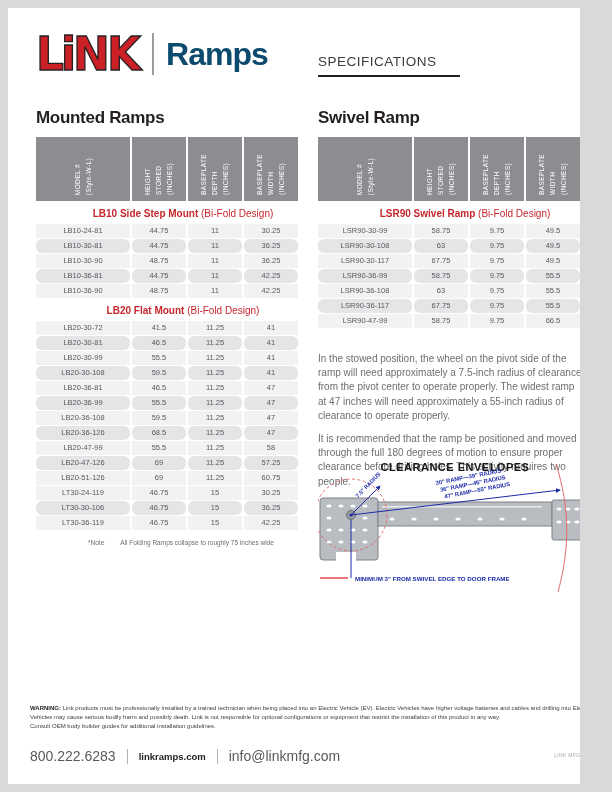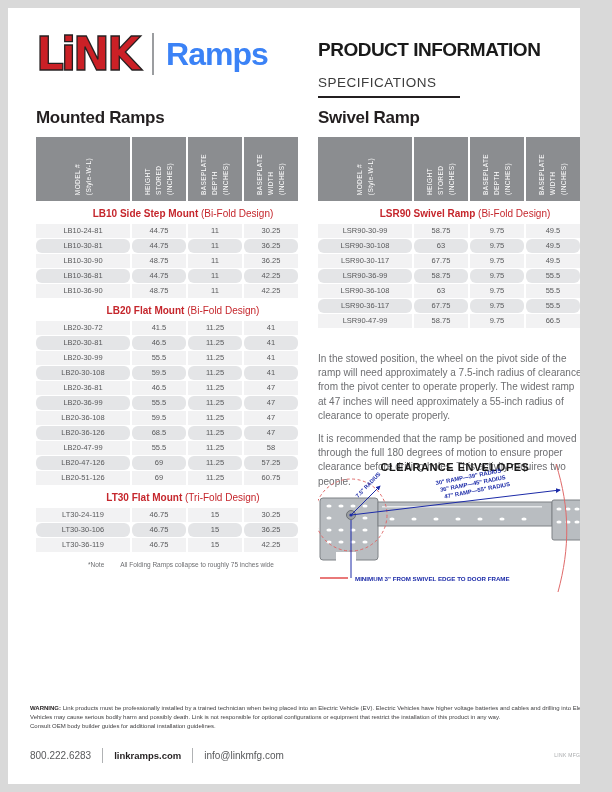--- a/index.html
+++ b/index.html
@@ -10,21 +10,21 @@
   }
   
   .logo-block{position:absolute; left:28px; top:24px; display:flex; align-items:center;}
   .logo-link{
     font-family:"DejaVu Sans", sans-serif; font-weight:bold; font-size:44px;
     color:#cb2026; letter-spacing:-3px; line-height:1;
     -webkit-text-stroke:1.3px #231f20; text-stroke:1.3px #231f20;
     transform:scaleY(1.05);
   }
   .logo-divider{width:2px; height:42px; background:#9b9da0; margin:0 12px 0 14px;}
-  .logo-ramps{font-weight:bold; font-size:32px; color:#3b82f6; letter-spacing:-1px; line-height:1;}
+  .logo-ramps{font-weight:bold; font-size:32px; color:#0c4a6e; letter-spacing:-1px; line-height:1;}
   .title-block{position:absolute; left:310px; top:32px;}
   .page-title{font-weight:bold; font-size:19px; letter-spacing:-0.5px; color:#1a1a1a; line-height:1.1;}
   .page-subtitle{font-size:13.5px; color:#3c3c3c; letter-spacing:0.5px; margin-top:14px;}
   .title-rule{width:142px; height:2px; background:#231f20; margin-top:6px;}
   
   .col{position:absolute; top:100px; width:264px;}
   .col.left{left:28px;} .col.right{left:310px;}
   .col h2{margin:0 0 9px 0; font-size:17px; font-weight:bold; color:#231f20; letter-spacing:-0.3px;}
   
   .t-head{display:flex; gap:2px; margin-bottom:2px;}
@@ -51,37 +51,36 @@
   .note{display:flex; gap:16px; margin-top:9px; padding-left:52px; font-size:6.5px; color:#6d6e71;}
   
   .info-block{position:absolute; left:310px; top:344px; width:266px;}
   .info-block p{margin:0 0 9px 0; font-size:10px; line-height:1.42; color:#6d6e71;}
   
   .diagram{position:absolute; left:310px; top:452px; width:274px; height:138px;}
   
   .warning{position:absolute; left:22px; top:696px; width:566px; font-size:6px; line-height:1.5; color:#414042;}
   .warning b{font-weight:bold; color:#231f20;}
   .contact-bar{position:absolute; left:22px; top:740px; width:566px; display:flex; align-items:center; gap:11px;}
-  .contact-phone,.contact-email{font-size:10px; color:#58595b;}
+  .contact-phone,.contact-email{font-size:14px; color:#58595b;}
   .contact-site{font-size:9.5px; font-weight:bold; color:#231f20;}
   .contact-divider{width:1px; height:15px; background:#b0b2b4;}
   .doc-code{position:absolute; right:0; top:4px; font-size:5px; color:#a7a9ab; letter-spacing:0.3px;}
 </style>
 </head>
 <body>
 
 <div class="page">
 
   <div class="logo-block">
     <span class="logo-link">LiNK</span>
     <span class="logo-divider"></span>
     <span class="logo-ramps">Ramps</span>
   </div>
   <div class="title-block">
-    <div class="page-title">PRODUCT INFORMATION</div>
     <div class="page-subtitle">SPECIFICATIONS</div>
     <div class="title-rule"></div>
   </div>
 
   <section class="col left">
     <h2>Mounted Ramps</h2>
     <div id="mounted-table">
         <div class="t-head">
           <div class="t-hcell t-model">
             <span class="vtext">MODEL #
@@ -194,21 +193,20 @@
           <div class="t-cell">69</div>
           <div class="t-cell">11.25</div>
           <div class="t-cell">57.25</div>
         </div>
         <div class="t-row even">
           <div class="t-cell t-model">LB20-51-126</div>
           <div class="t-cell">69</div>
           <div class="t-cell">11.25</div>
           <div class="t-cell">60.75</div>
         </div>
-        <div class="t-section-title"><span class="sec-bold">LT30 Flat Mount</span><span class="sec-normal"> (Tri-Fold Design)</span></div>
         <div class="t-row even">
           <div class="t-cell t-model">LT30-24-119</div>
           <div class="t-cell">46.75</div>
           <div class="t-cell">15</div>
           <div class="t-cell">30.25</div>
         </div>
         <div class="t-row odd">
           <div class="t-cell t-model">LT30-30-106</div>
           <div class="t-cell">46.75</div>
           <div class="t-cell">15</div>

